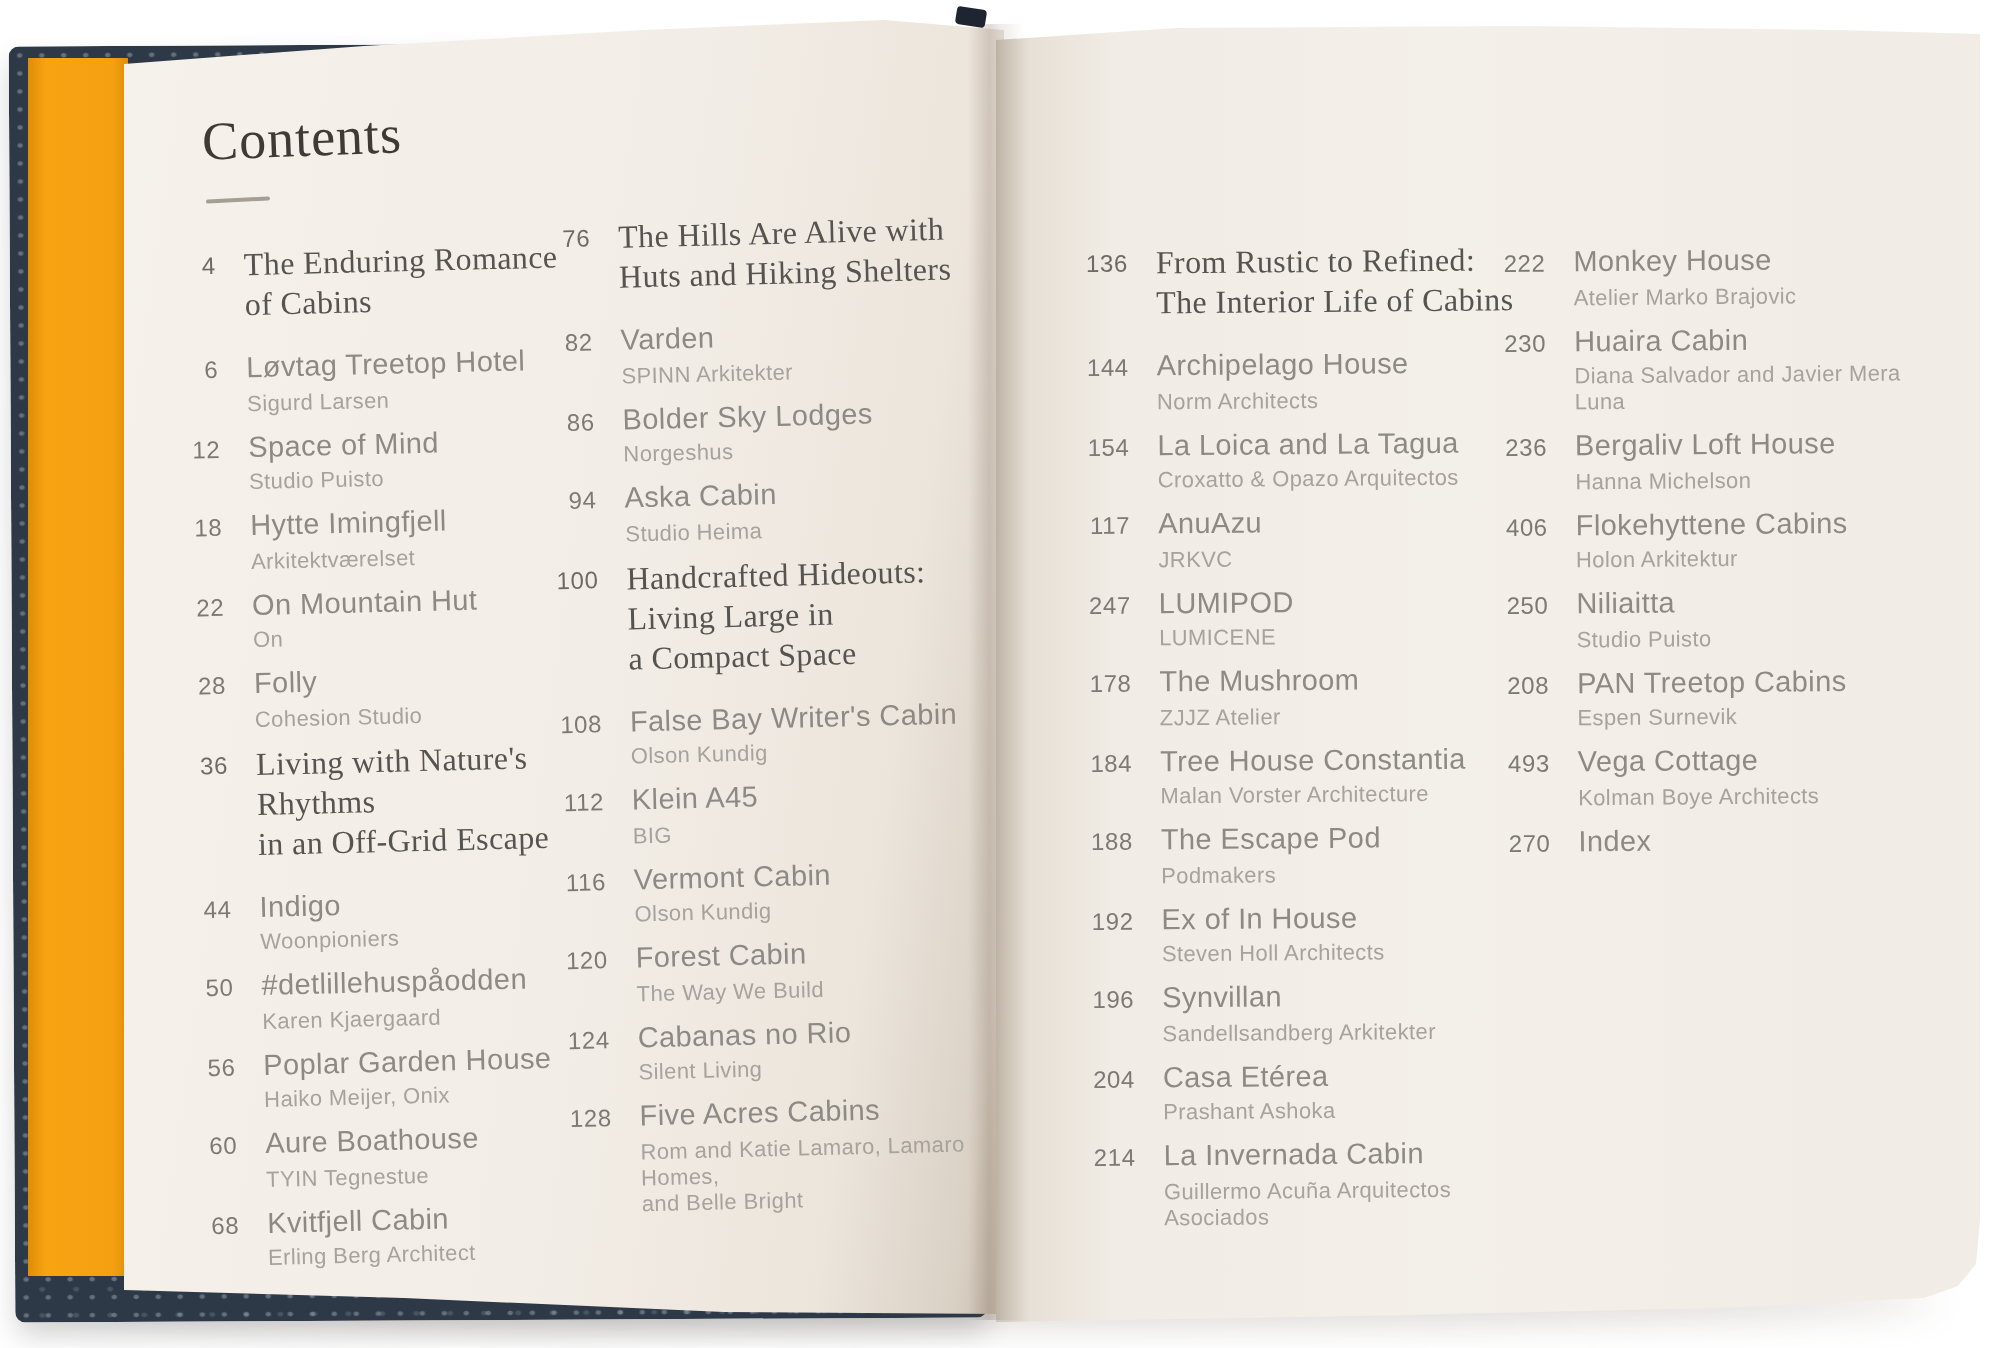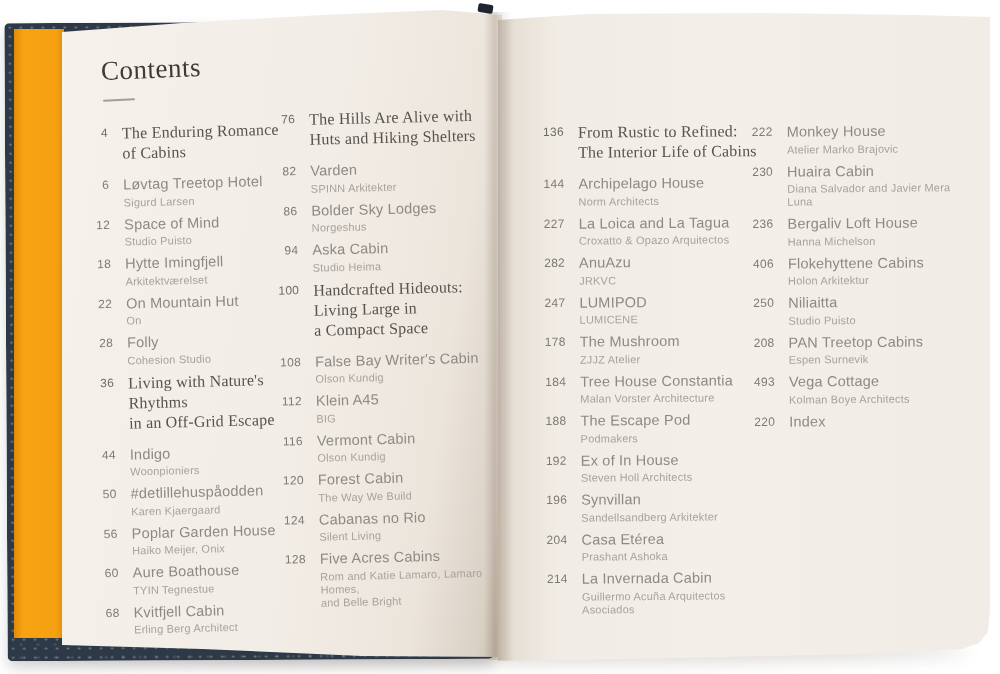--- a/index.html
+++ b/index.html
@@ -282,28 +282,28 @@
         </span>
       </div>
       <div class="entry">
         <span class="num">144</span>
         <span class="body">
           <span class="title">Archipelago House</span>
           <span class="sub">Norm Architects</span>
         </span>
       </div>
       <div class="entry">
-        <span class="num">227</span>
+        <span class="num">154</span>
         <span class="body">
           <span class="title">La Loica and La Tagua</span>
           <span class="sub">Croxatto &amp; Opazo Arquitectos</span>
         </span>
       </div>
       <div class="entry">
-        <span class="num">282</span>
+        <span class="num">117</span>
         <span class="body">
           <span class="title">AnuAzu</span>
           <span class="sub">JRKVC</span>
         </span>
       </div>
       <div class="entry">
         <span class="num">247</span>
         <span class="body">
           <span class="title">LUMIPOD</span>
           <span class="sub">LUMICENE</span>
@@ -403,19 +403,19 @@
         </span>
       </div>
       <div class="entry">
         <span class="num">493</span>
         <span class="body">
           <span class="title">Vega Cottage</span>
           <span class="sub">Kolman Boye Architects</span>
         </span>
       </div>
       <div class="entry">
-        <span class="num">220</span>
+        <span class="num">270</span>
         <span class="body">
           <span class="title">Index</span>
         </span>
       </div>
     </div>
 </div>
 
 </body></html>

